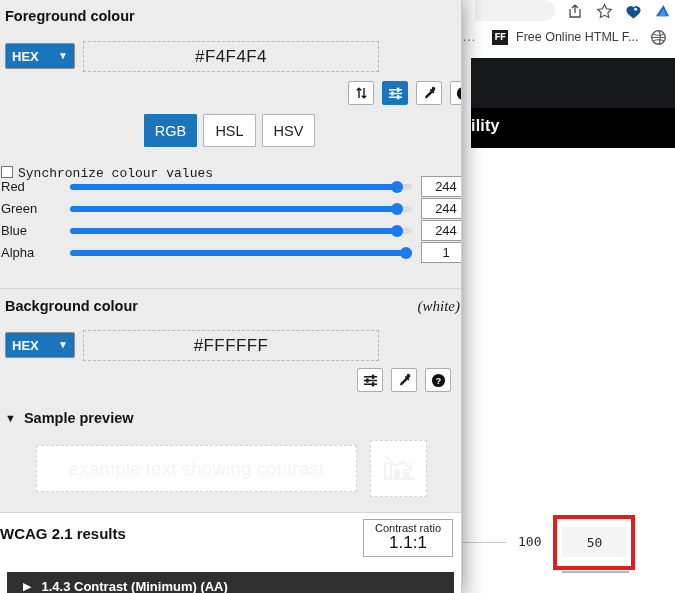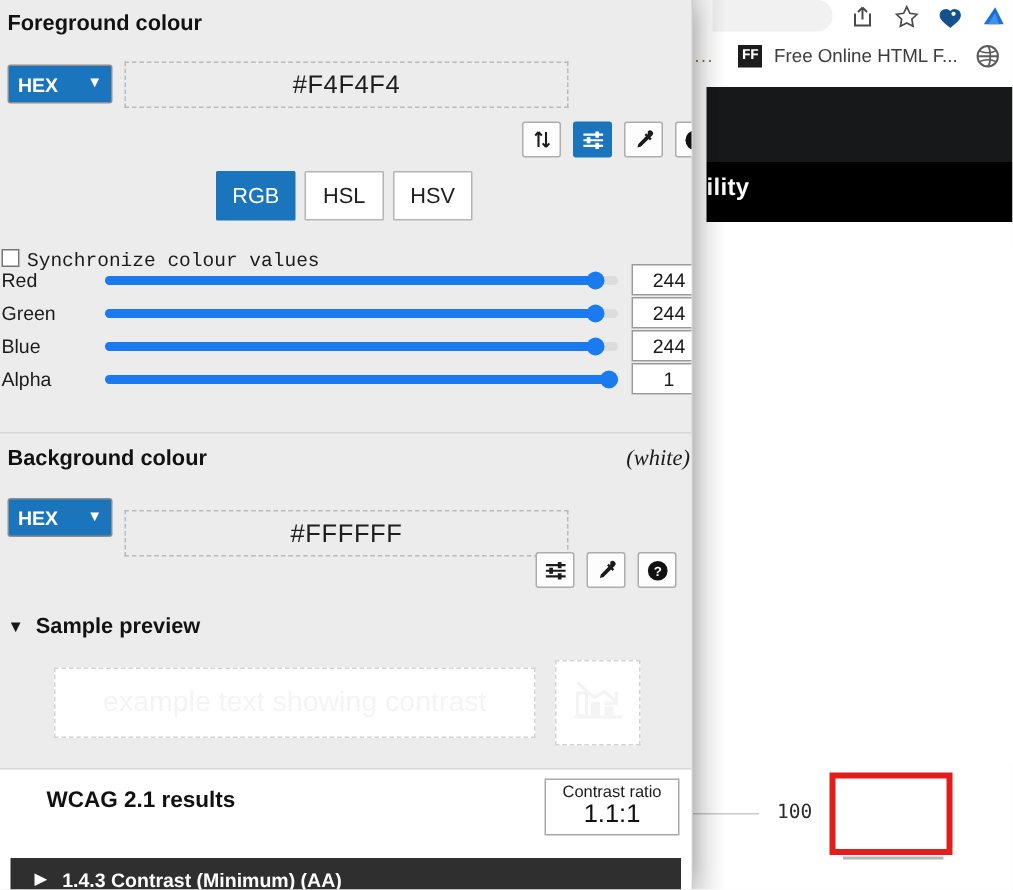--- a/index.html
+++ b/index.html
@@ -161,21 +161,21 @@
   }
   .sp-box span { font-size: 19px; color: #f4f4f4; }
   .sp-img {
     position: absolute; left: 370px; top: 440px; width: 57px; height: 57px;
     border: 1px dashed #d3d3d3; background: #ffffff;
     display: flex; align-items: center; justify-content: center;
   }
 
   
   .wcag-sec { position: absolute; left: 0; top: 512px; width: 462px; height: 81px; background: #ffffff; border-top: 1px solid #d6d6d6; }
-  .wcag-title { position: absolute; left: 0px; top: 12px; font-size: 15px; font-weight: bold; color: #111111; margin-left: 31px; }
+  .wcag-title { position: absolute; left: 0px; top: 12px; font-size: 15px; font-weight: bold; color: #111111; }
   .cr-box {
     position: absolute; left: 363px; top: 519px; width: 90px; height: 38px;
     border: 1px solid #a9a9a9; background: #ffffff; text-align: center;
   }
   .cr-box .cr-label { font-size: 11px; color: #1b1b1b; display: block; margin-top: 2px; }
   .cr-box .cr-val { font-size: 17px; color: #111111; display: block; line-height: 1.05; }
   .wcag-row {
     position: absolute; left: 7px; top: 572px; width: 447px; height: 28px;
     background: #2f2f2f; display: flex; align-items: center; gap: 10px; padding-left: 16px; cursor: pointer;
   }
@@ -232,20 +232,23 @@
 
     <div class="page-dark-1"></div>
     <div class="page-dark-2">
       <span class="heading">ility</span>
     </div>
     <div class="page-white"></div>
 
     <div class="num-rule"></div>
     <div class="num-100">100</div>
     <div class="red-box"></div>
+    <div class="spin-field">
+      <span>50</span>
+    </div>
     <div class="spin-underline"></div>
   </div>
 
   <div class="panel">
 
     <div class="fg-sec">
       <div class="sec-title">Foreground colour</div>
 
       <div class="hex-select">
         <span class="lbl">HEX</span>
@@ -357,21 +360,21 @@
 
     <div class="bg-sec">
       <div class="sec-title">Background colour</div>
       <div class="bg-white-note">(white)</div>
     </div>
 
     <div class="hex-select" style="top:332px;">
       <span class="lbl">HEX</span>
       <span class="chev">▼</span>
     </div>
-    <div class="hex-input" style="top:340px;">
+    <div class="hex-input" style="top:330px;">
       <span title="#RRGGBB">#FFFFFF</span>
     </div>
 
     <div class="icon-row" style="left:357px; top:368px;">
       <div class="icon-btn">
         <span>
           <svg width="15" height="15" viewBox="0 0 16 16">
               <path d="M1 4h14M1 8h14M1 12h14" stroke="#1b1b1b" stroke-width="1.5"></path>
               <rect x="9.5" y="1.8" width="2.6" height="4.4" fill="#1b1b1b"></rect>
               <rect x="3.4" y="5.8" width="2.6" height="4.4" fill="#1b1b1b"></rect>

